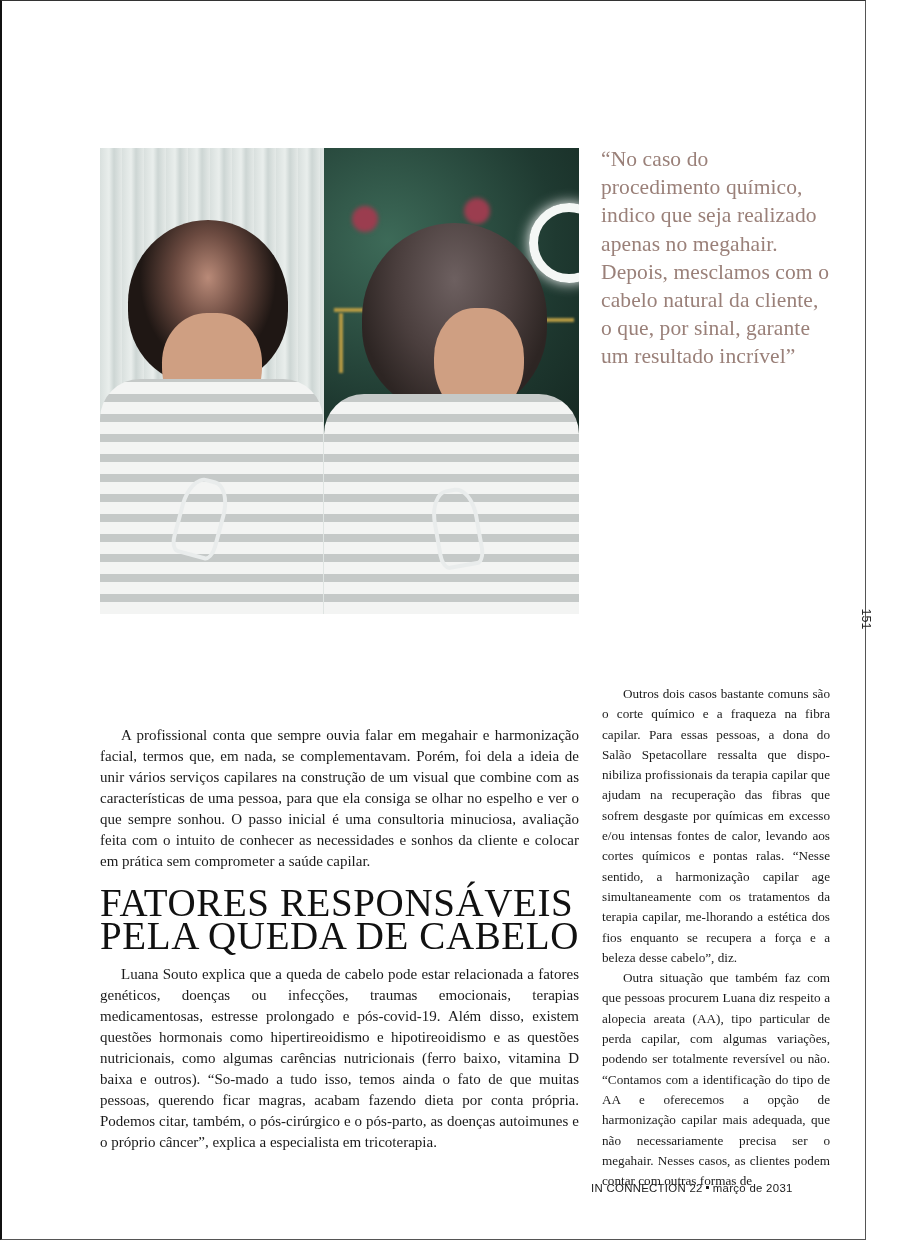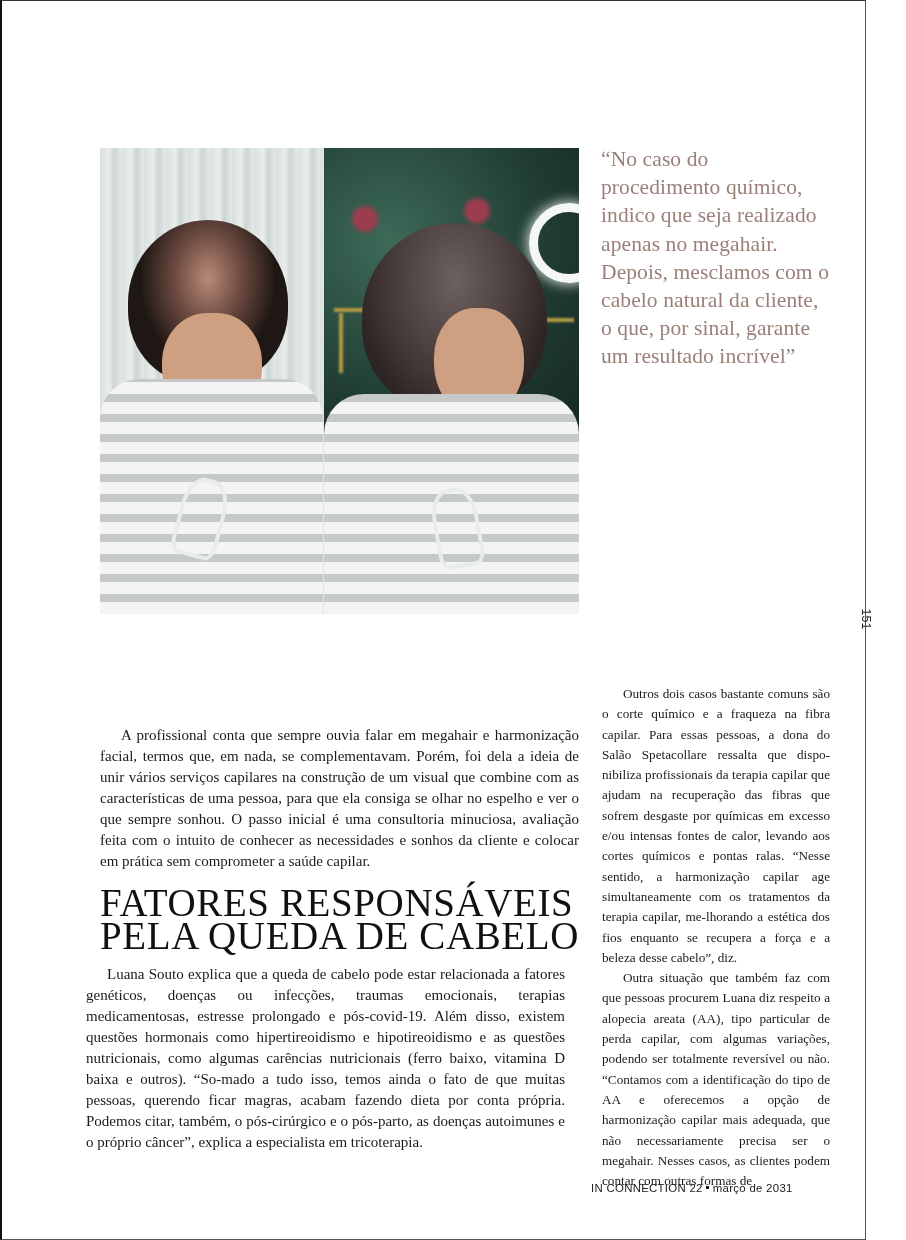--- a/index.html
+++ b/index.html
@@ -63,21 +63,21 @@
     .h3 { left: 600px; top: 503px; width: 240px; font-size: 32px; line-height: 35px; letter-spacing: 0.5px; }
 
     
     .body-text {
       position: absolute; font-family: "Liberation Serif", "DejaVu Serif", serif;
       font-size: 15px; line-height: 21px; color: #1a1a1a; text-align: justify;
       hyphens: manual;
     }
     .body-text p { text-indent: 21px; }
     .b1 { left: 98px; top: 724px; width: 479px; }
-    .b2 { left: 84px; top: 963px; width: 479px; }
+    .b2 { left: 98px; top: 963px; width: 479px; }
     .b3 { left: 600px; top: 651px; width: 228px; font-size: 13.2px; line-height: 20.3px; margin-top: 32px; }
 
     
     .page-number {
       position: absolute; left: 843px; top: 610px; width: 40px; height: 16px;
       font-family: "Liberation Sans", "DejaVu Sans", sans-serif; font-size: 12.5px; color: #222;
       transform: rotate(90deg); transform-origin: center; text-align: center;
     }
     .footer {
       position: absolute; left: 589px; top: 1181px; width: 245px;

